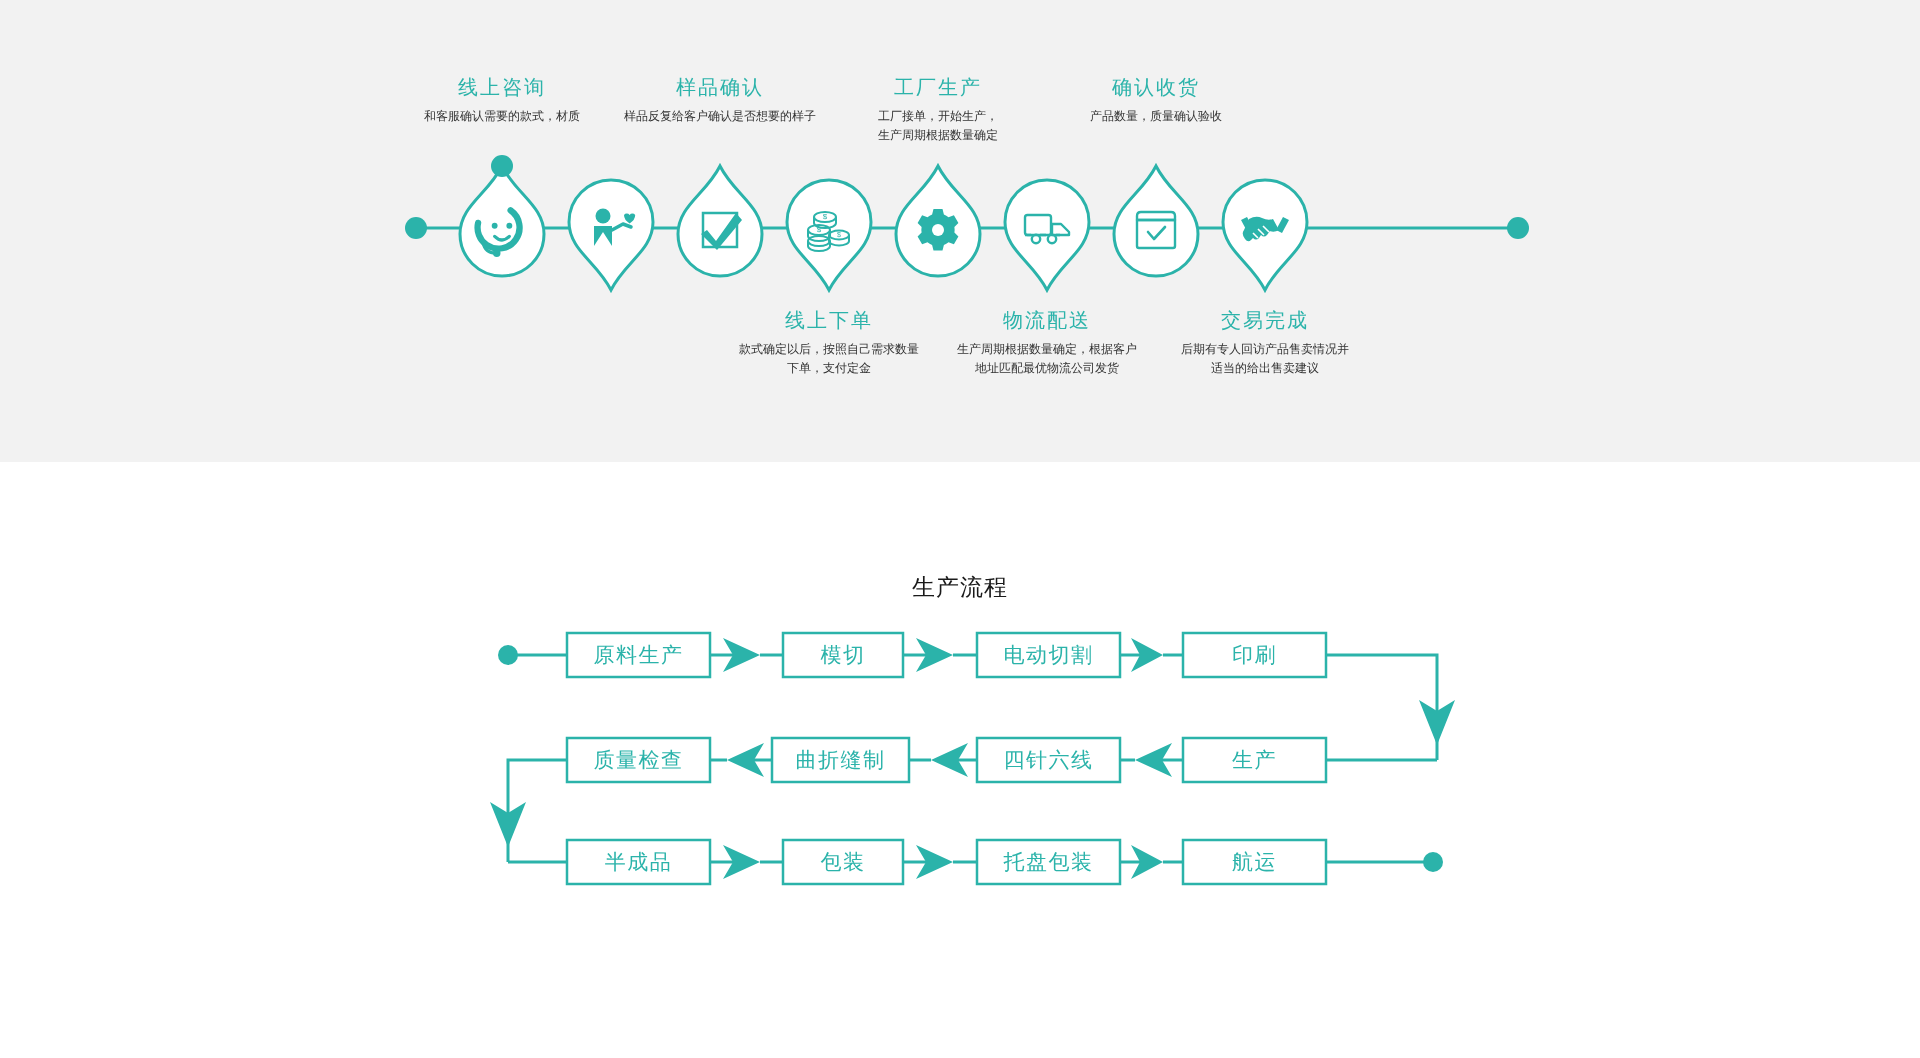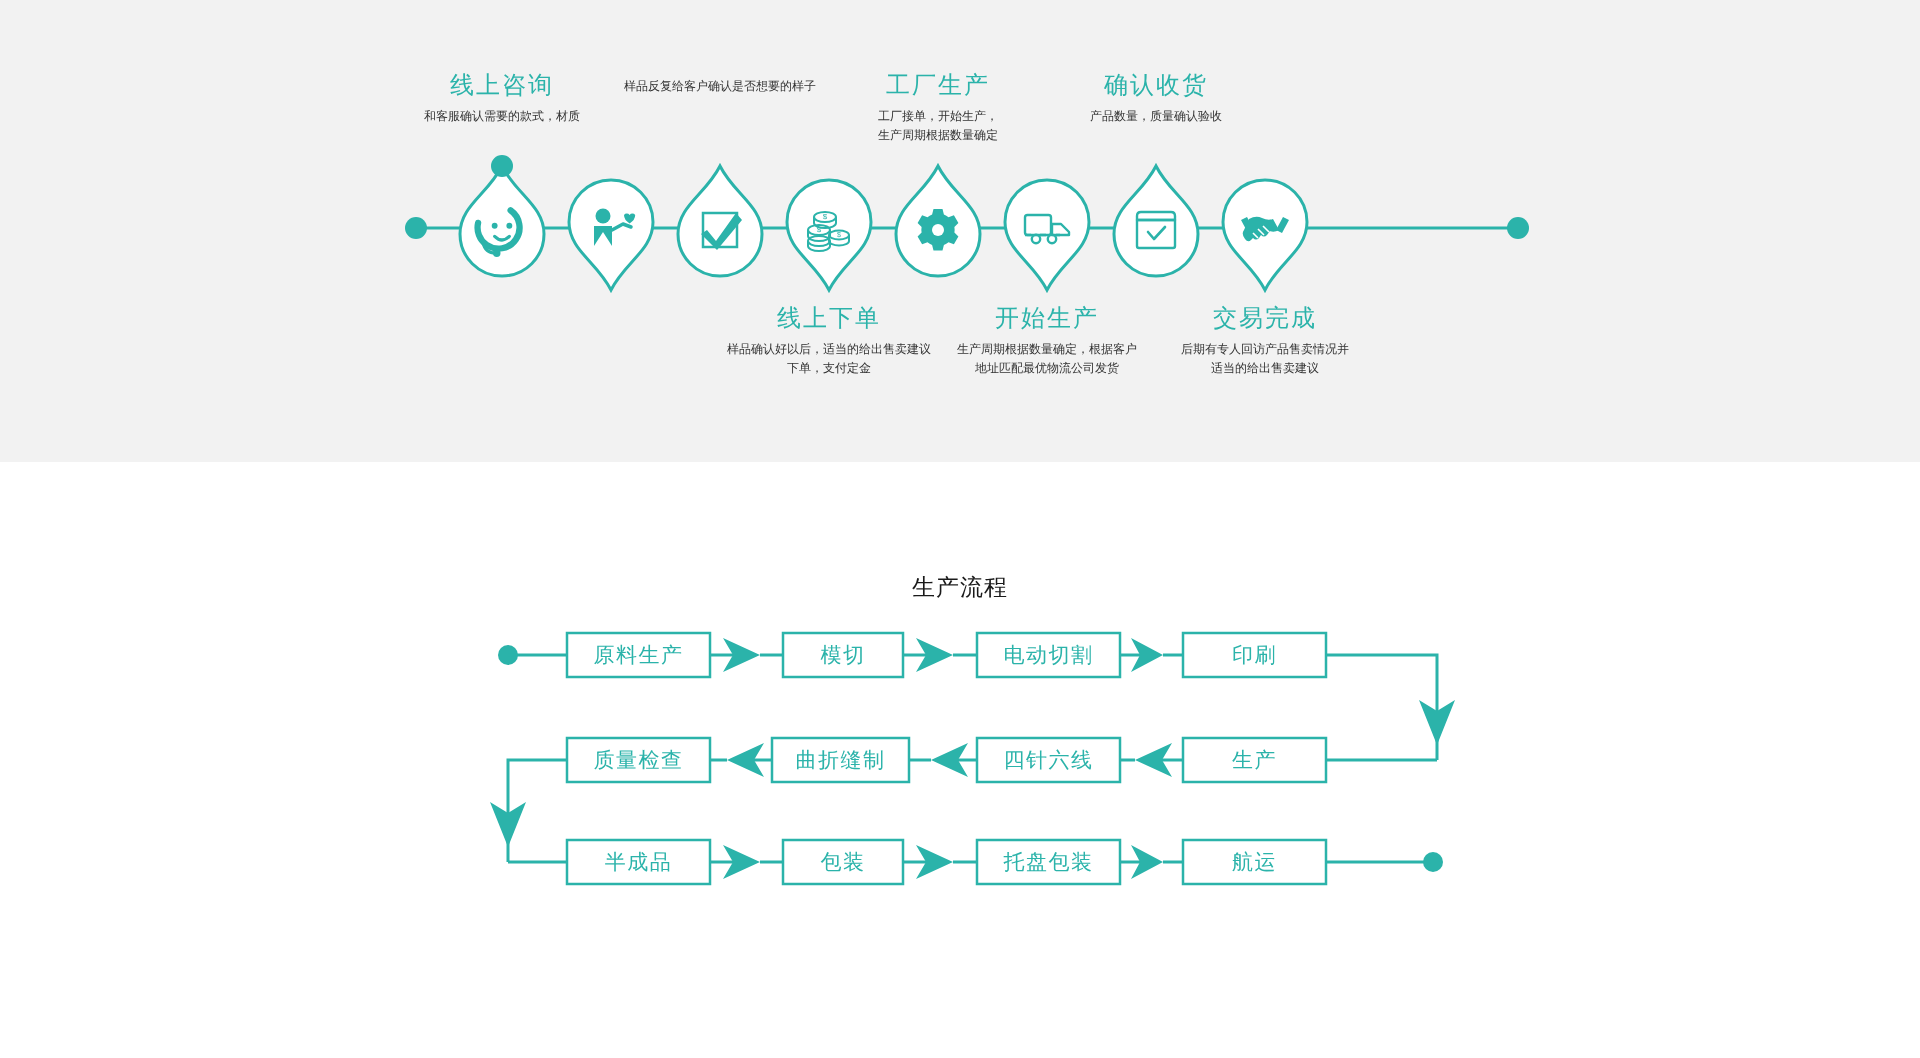--- a/index.html
+++ b/index.html
@@ -32,25 +32,24 @@
   }
 
   .tl-label {
     position: absolute;
     text-align: center;
     width: 300px;
     pointer-events: none;
   }
   .tl-title {
     color: #2bb3aa;
-    font-size: 24px;
+    font-size: 20px;
     letter-spacing: 2px;
     line-height: 30px;
     white-space: nowrap;
-    font-family: Liberation Mono, monospace;
   }
   .tl-desc {
     color: #333333;
     font-size: 12px;
     line-height: 19px;
     margin-top: 5px;
     white-space: pre-line;
   }
 
   
@@ -194,43 +193,44 @@
       </g>
     </g>
   </svg>
 
   <div class="tl-label" style="left:352px; top:72px;">
     <div class="tl-title">线上咨询</div>
     <div class="tl-desc">和客服确认需要的款式，材质</div>
   </div>
 
   <div class="tl-label" style="left:570px; top:72px;">
+    <div class="tl-title">样品确认</div>
     <div class="tl-desc">样品反复给客户确认是否想要的样子</div>
   </div>
 
   <div class="tl-label" style="left:1006px; top:72px;">
     <div class="tl-title">确认收货</div>
     <div class="tl-desc">产品数量，质量确认验收</div>
   </div>
 
   <div class="tl-label" style="left:788px; top:72px;">
     <div class="tl-title">工厂生产</div>
     <div class="tl-desc">工厂接单，开始生产，
 生产周期根据数量确定</div>
   </div>
 
 
   <div class="tl-label" style="left:679px; top:305px;">
     <div class="tl-title">线上下单</div>
-    <div class="tl-desc">样品确认好以后，适当的给出售卖建议
+    <div class="tl-desc">款式确定以后，按照自己需求数量
 下单，支付定金</div>
   </div>
 
   <div class="tl-label" style="left:897px; top:305px;">
-    <div class="tl-title">开始生产</div>
+    <div class="tl-title">物流配送</div>
     <div class="tl-desc">生产周期根据数量确定，根据客户
 地址匹配最优物流公司发货</div>
   </div>
 
   <div class="tl-label" style="left:1115px; top:305px;">
     <div class="tl-title">交易完成</div>
     <div class="tl-desc">后期有专人回访产品售卖情况并
 适当的给出售卖建议</div>
   </div>
 </div>

